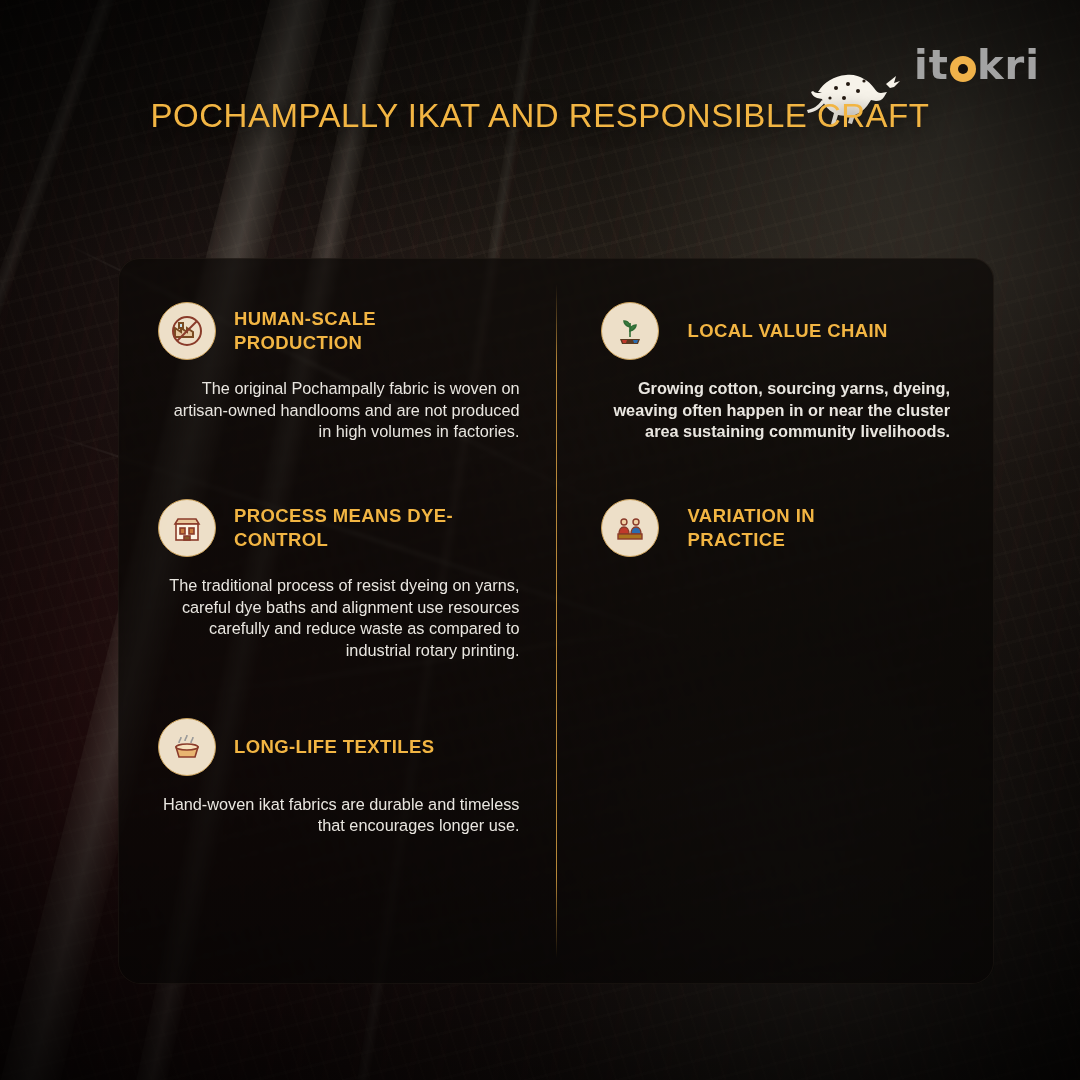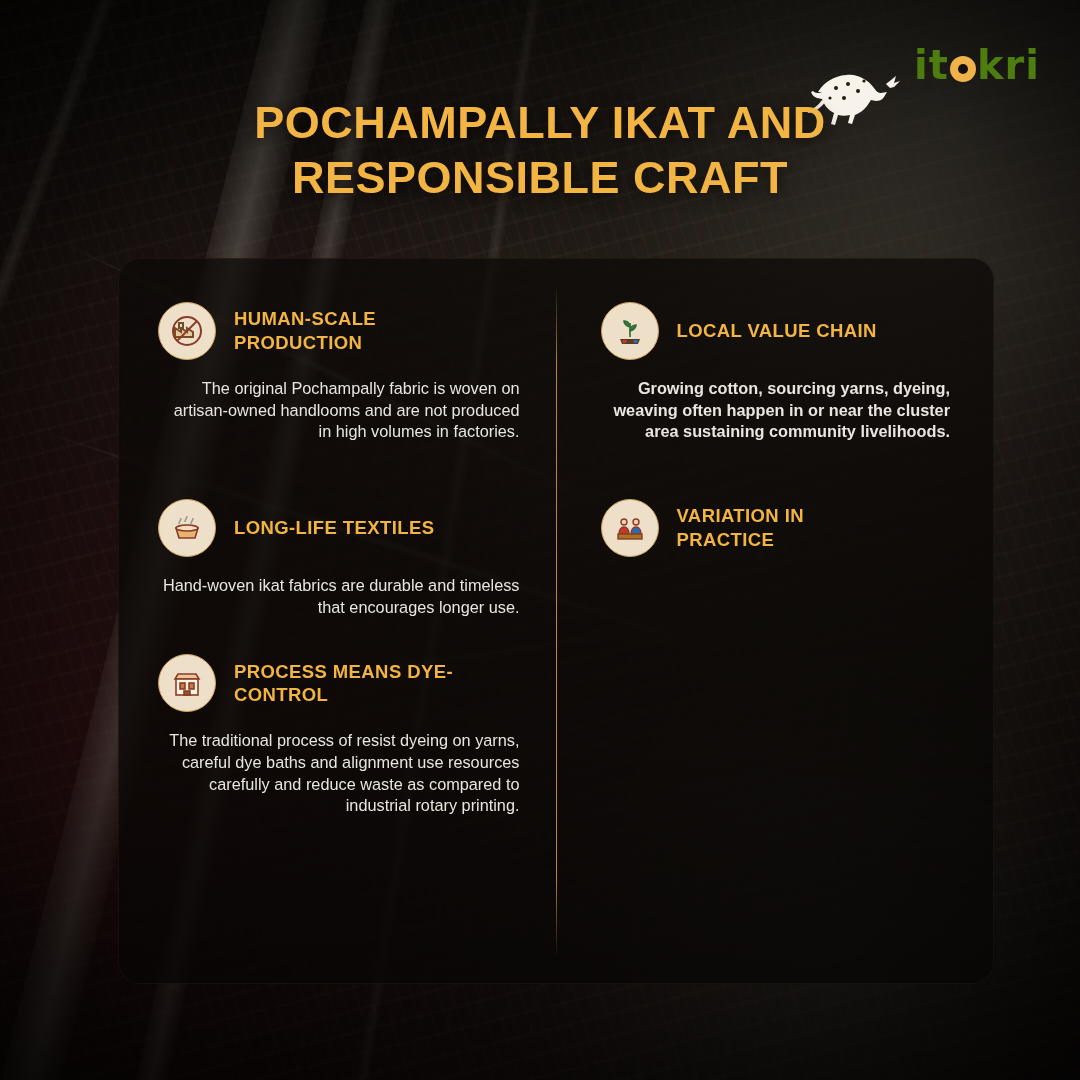--- a/index.html
+++ b/index.html
@@ -55,21 +55,21 @@
     position: absolute; inset: 0;
     background:
       radial-gradient(ellipse at 50% 45%, rgba(0,0,0,0.10) 0%, rgba(0,0,0,0.45) 58%, rgba(0,0,0,0.82) 100%),
       linear-gradient(180deg, rgba(0,0,0,0.45) 0%, rgba(0,0,0,0.12) 25%, rgba(0,0,0,0.25) 70%, rgba(0,0,0,0.55) 100%);
   }
 
   
   .logo {
     position: absolute; right: 40px; top: 42px;
     font-size: 40px; letter-spacing: 1px;
-    color: #4d7c0f; font-weight: 700;
+    color: #a3a3a3; font-weight: 700;
     font-family: "DejaVu Sans", sans-serif;
   }
   .logo .dot-o {
     display: inline-block; width: 26px; height: 26px;
     border-radius: 50%; background: #f0b24a;
     position: relative; top: 3px; margin: 0 1px;
   }
   .logo .dot-o::after {
     content: ""; position: absolute;
     left: 50%; top: 50%; transform: translate(-50%,-50%);
@@ -81,22 +81,22 @@
   .leopard {
     position: absolute; right: 170px; top: 48px;
     width: 110px; height: 90px;
   }
 
   
   .title {
     position: absolute; top: 96px; left: 0; right: 0;
     text-align: center;
     color: #f2b543;
-    font-weight: 700;
-    font-size: 45px;
+    font-weight: 400;
+    font-size: 33px;
     line-height: 1.22;
     letter-spacing: 0.5px;
     text-shadow: 0 3px 16px rgba(0,0,0,0.65);
     padding: 0 90px;
   }
 
   
   .card {
     position: absolute;
     left: 118px; top: 258px;
@@ -139,21 +139,21 @@
     max-width: 250px;
   }
   .item-body {
     color: #e9e6e0;
     font-size: 16.3px;
     line-height: 1.33;
     margin-top: 18px;
     max-width: 400px;
     text-align: right;
   }
-  .col.right .item-title { max-width: 230px; }
+  .col.right .item-title { max-width: 230px; margin-left: 11px; }
   .col.right .item-body { max-width: 385px; font-weight: bold; }
 </style>
 </head>
 <body>
 
 <div class="poster">
 
   <div class="bg"></div>
   <div class="bg-weave"></div>
 
@@ -204,54 +204,54 @@
                 <circle cx="20" cy="20" r="14"></circle>
                 <path d="M10 30L30 10"></path>
               </g>
             </svg>
           </div>
           <div class="item-title">HUMAN-SCALE PRODUCTION</div>
         </div>
         <div class="item-body">The original Pochampally fabric is woven on artisan-owned handlooms and are not produced in high volumes in factories.</div>
       </div>
 
-      <div class="item">
-        <div class="item-head">
-          <div class="badge">
-            <svg width="40" height="40" viewBox="0 0 40 40">
-              <g stroke="#8a3b2a" stroke-width="1.6" fill="none">
-                <path d="M14 10c0 3-2 3-2 6M20 8c0 3-2 3-2 6M26 10c0 3-2 3-2 6" stroke="#9a9a9a"></path>
-                <path d="M9 20h22l-3 10H12z" fill="#e8b571"></path>
-                <ellipse cx="20" cy="20" rx="11" ry="3" fill="#f6e0bc"></ellipse>
-              </g>
-            </svg>
-          </div>
-          <div class="item-title">LONG-LIFE TEXTILES</div>
-        </div>
-        <div class="item-body">Hand-woven ikat fabrics are durable and timeless that encourages longer use.</div>
-      </div>
-
       <div class="item tall-gap">
         <div class="item-head">
           <div class="badge">
             <svg width="40" height="40" viewBox="0 0 40 40">
               <g stroke="#8a3b2a" stroke-width="1.6" fill="none">
                 <path d="M8 16h24l-3-5H11z" fill="#e9c79a"></path>
                 <rect x="9" y="16" width="22" height="16" fill="#fdf3e2"></rect>
                 <rect x="13" y="20" width="5" height="6" fill="#c87b3c"></rect>
                 <rect x="22" y="20" width="5" height="6" fill="#c87b3c"></rect>
                 <rect x="17" y="28" width="6" height="4" fill="#8a5a2a"></rect>
               </g>
             </svg>
           </div>
           <div class="item-title">PROCESS MEANS DYE-CONTROL</div>
         </div>
         <div class="item-body">The traditional process of resist dyeing on yarns, careful dye baths and alignment use resources carefully and reduce waste as compared to industrial rotary printing.</div>
       </div>
 
+      <div class="item">
+        <div class="item-head">
+          <div class="badge">
+            <svg width="40" height="40" viewBox="0 0 40 40">
+              <g stroke="#8a3b2a" stroke-width="1.6" fill="none">
+                <path d="M14 10c0 3-2 3-2 6M20 8c0 3-2 3-2 6M26 10c0 3-2 3-2 6" stroke="#9a9a9a"></path>
+                <path d="M9 20h22l-3 10H12z" fill="#e8b571"></path>
+                <ellipse cx="20" cy="20" rx="11" ry="3" fill="#f6e0bc"></ellipse>
+              </g>
+            </svg>
+          </div>
+          <div class="item-title">LONG-LIFE TEXTILES</div>
+        </div>
+        <div class="item-body">Hand-woven ikat fabrics are durable and timeless that encourages longer use.</div>
+      </div>
+
     </div>
 
     <div class="divider"></div>
 
     <div class="col right">
 
       <div class="item tall-gap">
         <div class="item-head">
           <div class="badge">
             <svg width="40" height="40" viewBox="0 0 40 40">

